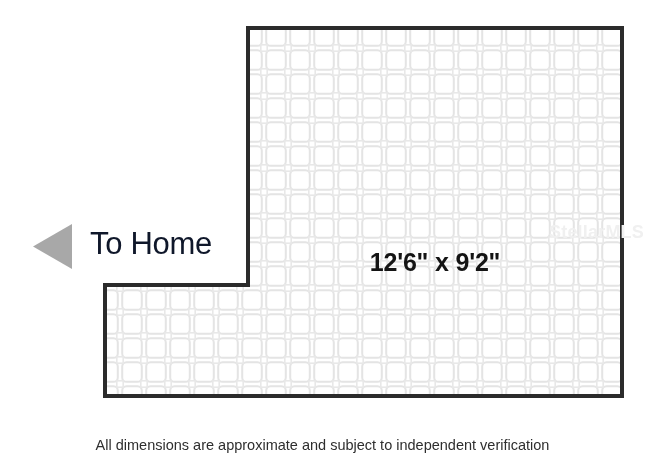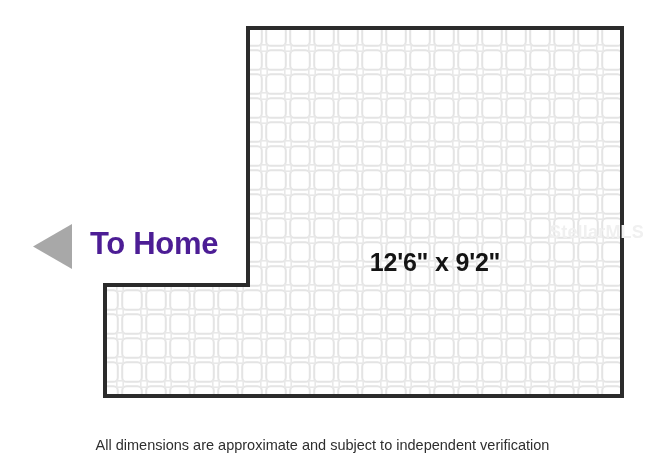--- a/index.html
+++ b/index.html
@@ -36,22 +36,22 @@
     width: 40px;
     height: 45px;
   }
 
   
   #to-home-label {
     position: absolute;
     left: 90px;
     top: 226px;
     font-size: 31px;
-    font-weight: bold;
-    color: #4c1d95;
+    font-weight: normal;
+    color: #0f172a;
     letter-spacing: -0.3px;
     white-space: nowrap;
   }
 
   #room-name {
     position: absolute;
     left: 248px;
     top: 209px;
     width: 374px;
     text-align: center;

